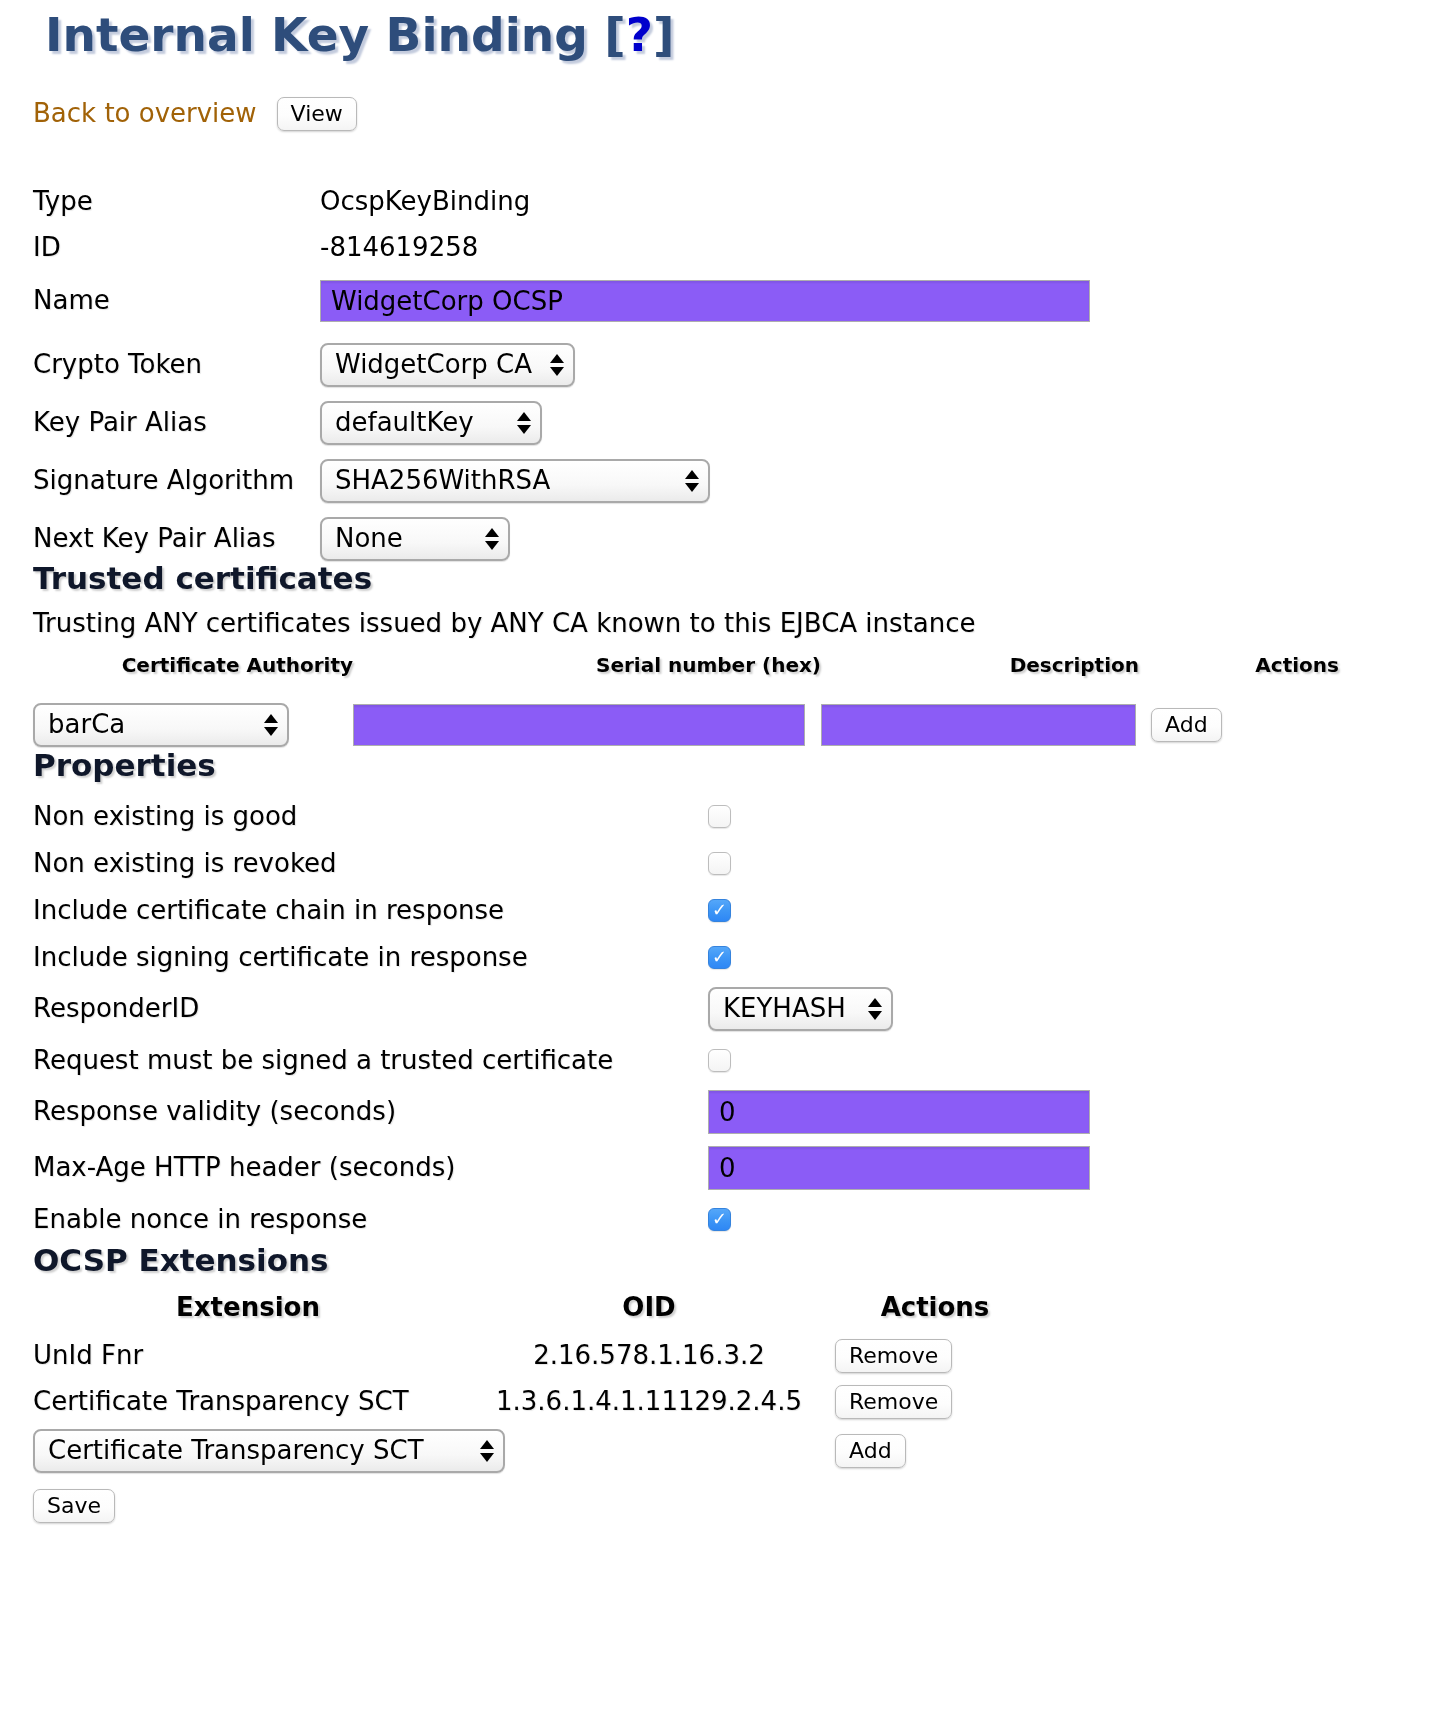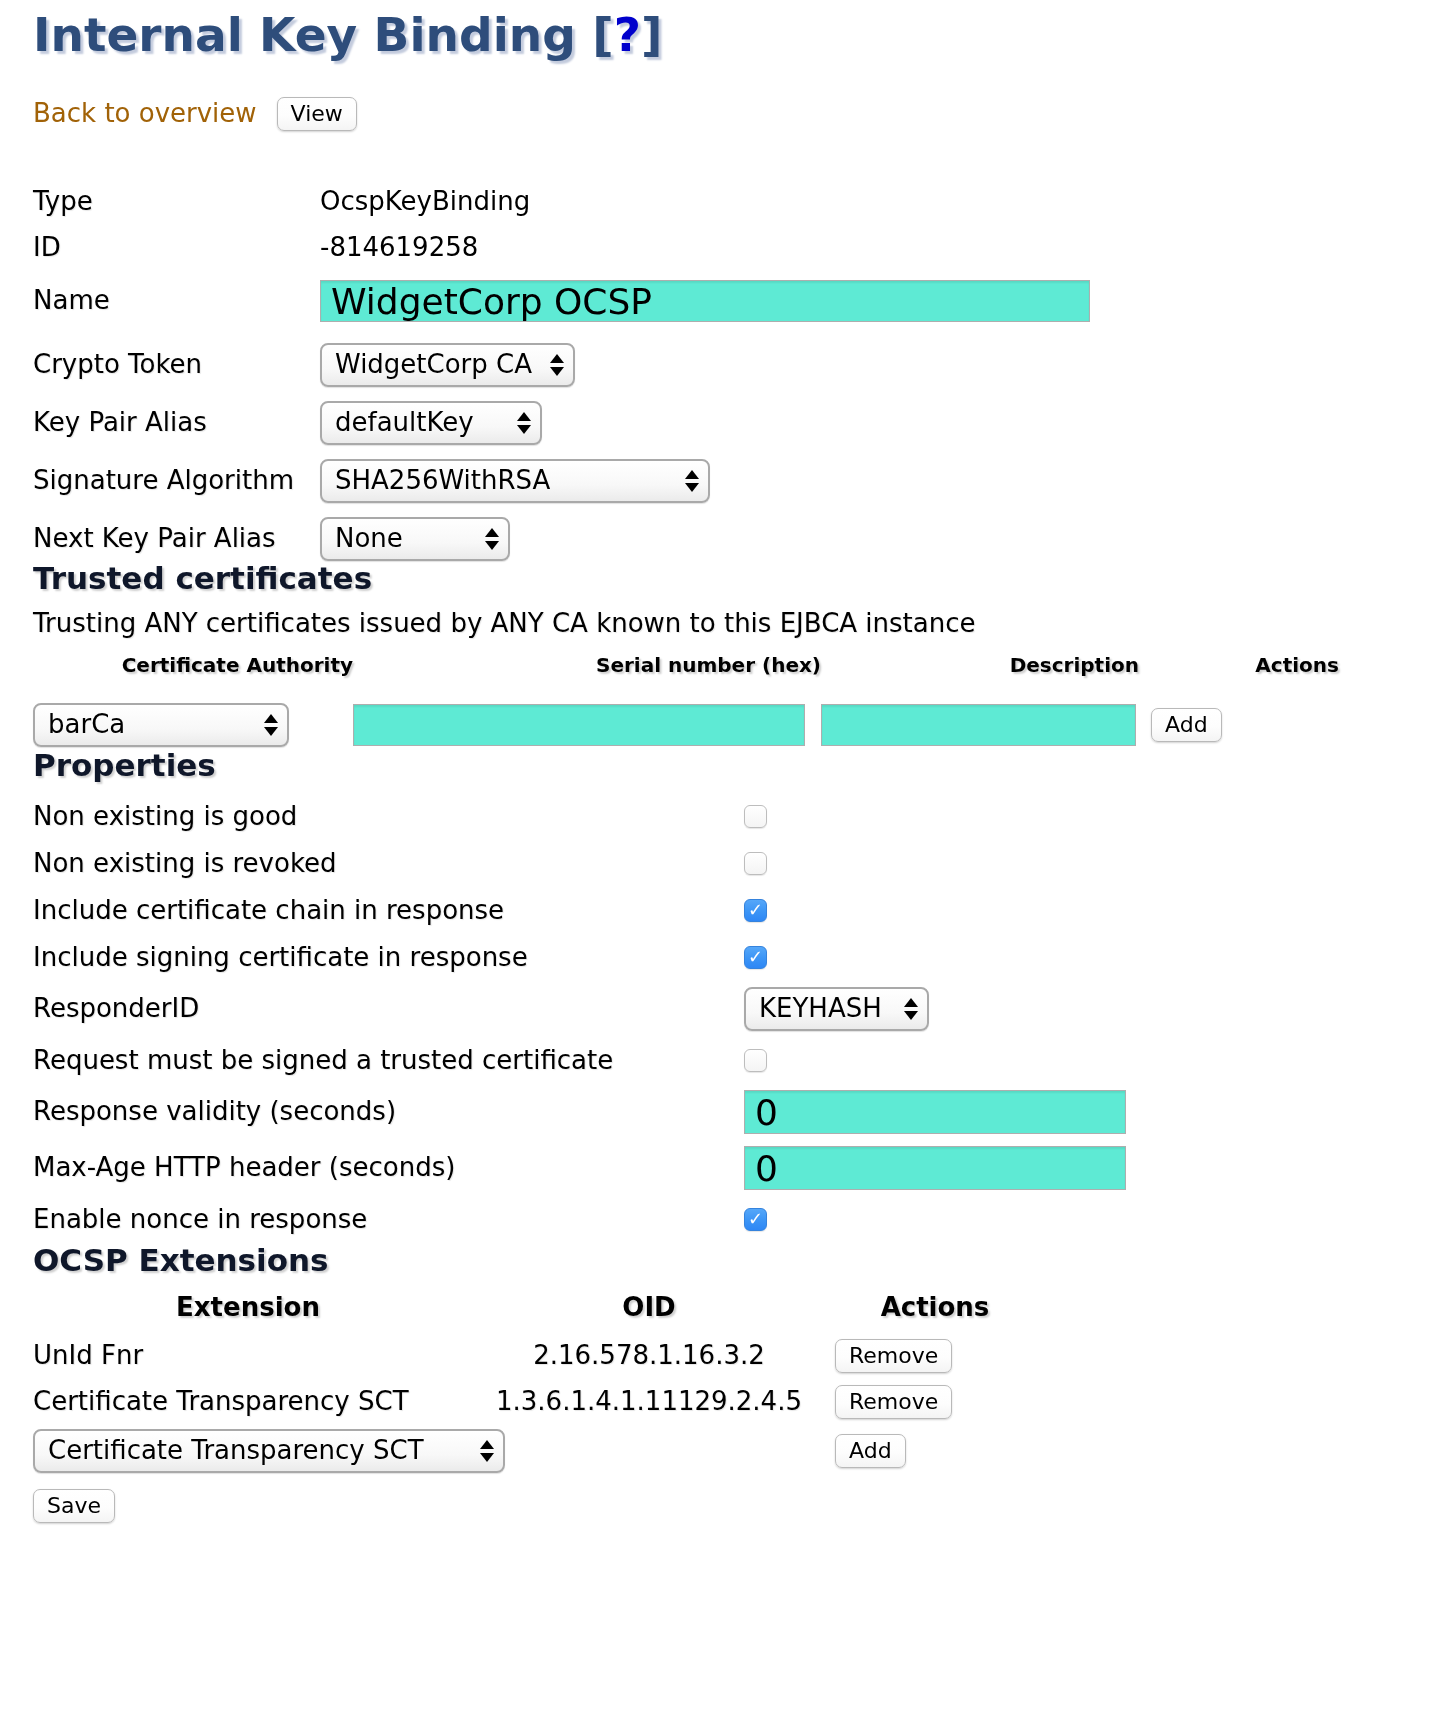--- a/index.html
+++ b/index.html
@@ -5,21 +5,21 @@
   html,body{margin:0;padding:0;background:#fff;color:#000;}
   body{
     width:1452px;height:1710px;box-sizing:border-box;
     padding:6px 0 0 33px;
     font-family:"DejaVu Sans","Liberation Sans",sans-serif;
     font-size:26px;line-height:1.15;
     overflow:hidden;
   }
   
   h1.page-title{
-    margin:2px 0 0 0;
+    margin:2px 0 0 12px;
     font-size:47px;font-weight:bold;color:#2e4d7b;
     text-shadow:3px 3px 2px #c3cbdd;
     letter-spacing:0px;
   }
   h1 .help-link{color:#0000cc;text-decoration:none;cursor:pointer;}
   h3.section-heading{
     font-size:31px;font-weight:bold;color:#0f172a;
     margin:0;text-shadow:2px 2px 2px #cfcfcf;
   }
   .h3-trusted{margin-top:32px;}
@@ -49,22 +49,22 @@
   }
   .mac-select .face{white-space:nowrap;overflow:hidden;}
   .select-arrows{position:absolute;right:9px;top:50%;transform:translateY(-50%);
     display:flex;flex-direction:column;align-items:center;gap:4px;}
   .select-arrows .tri-up{width:0;height:0;border-left:7px solid transparent;
     border-right:7px solid transparent;border-bottom:9px solid #000;}
   .select-arrows .tri-down{width:0;height:0;border-left:7px solid transparent;
     border-right:7px solid transparent;border-top:9px solid #000;}
   
   .text-input{
-    font-family:inherit;font-size:36px;color:#000;
-    border:1px solid #aeaeae;background:#5eead4;
+    font-family:inherit;font-size:26px;color:#000;
+    border:1px solid #aeaeae;background:#8b5cf6;
     box-sizing:border-box;height:42px;padding:12px 10px;
     box-shadow:inset 0 2px 2px rgba(0,0,0,0.07);
   }
   
   .mac-checkbox{
     display:inline-block;width:23px;height:23px;box-sizing:border-box;
     border:1px solid #bdbdbd;border-radius:6px;
     background:linear-gradient(180deg,#ffffff 0%,#f4f4f4 100%);
     box-shadow:0 1px 1px rgba(0,0,0,0.10);
     position:relative;cursor:pointer;
@@ -99,21 +99,21 @@
   .tc-head .th{font-weight:bold;font-size:20px;text-shadow:2px 2px 2px #cfcfcf;text-align:right;}
   .th-left{text-align:left;}
   .th-center{text-align:center;}
   .tc-row{margin-top:21px;min-height:46px;}
   .sel-ca{width:256px;}
   .serial-input{width:452px;}
   .desc-input{width:315px;}
   .tc-add{margin-left:12px;}
   
   .props{margin-top:10px;}
-  .prow{display:flex;align-items:center;gap:36px;}
+  .prow{display:flex;align-items:center;}
   .prow .plabel{width:675px;flex:0 0 675px;text-shadow:1px 1px 1px rgba(0,0,0,0.10);}
   .prow-cb{min-height:47px;}
   .prow-select{min-height:56px;}
   .prow-input{min-height:56px;}
   .sel-responder{width:185px;}
   .num-input{width:382px;height:44px;}
   
   .ext-grid{display:grid;grid-template-columns:430px 372px 200px;align-items:center;}
   .ext-head{margin-top:14px;min-height:30px;}
   .ext-head .th{font-weight:bold;font-size:26px;text-shadow:2px 2px 2px #cfcfcf;text-align:center;}

